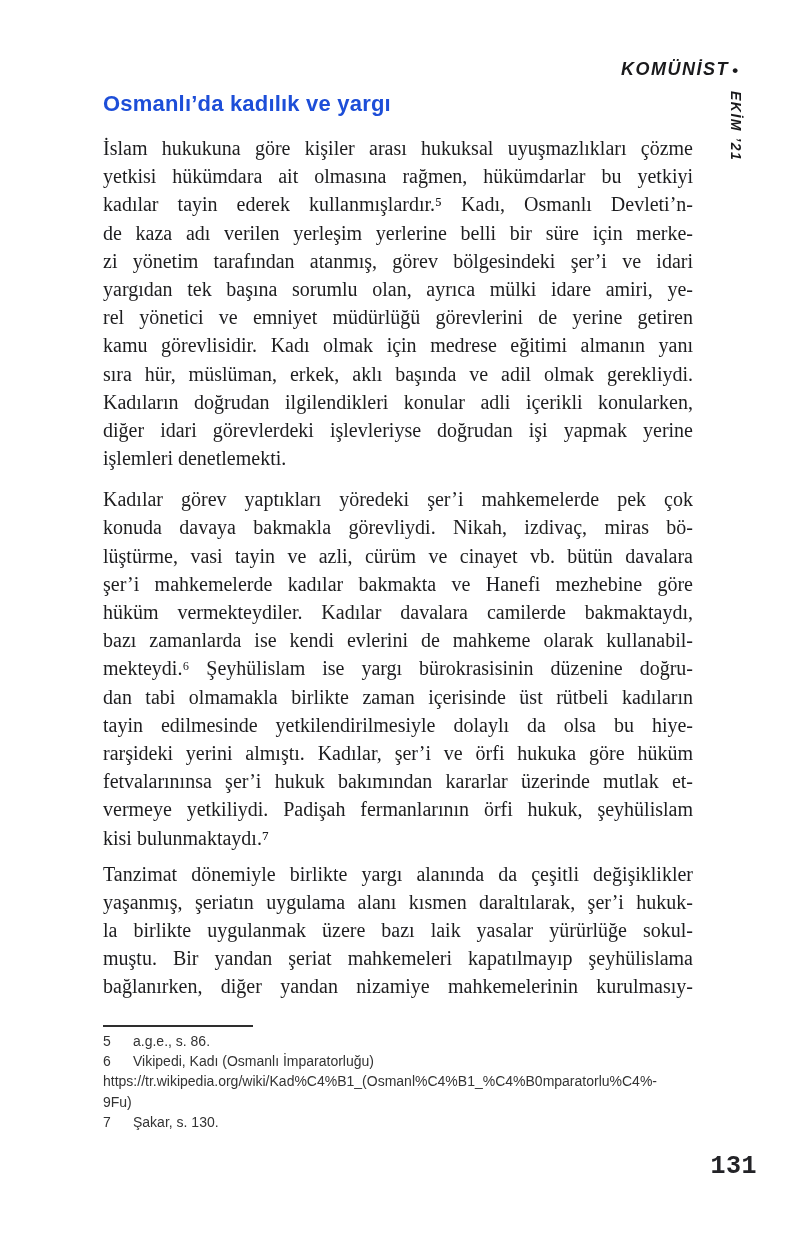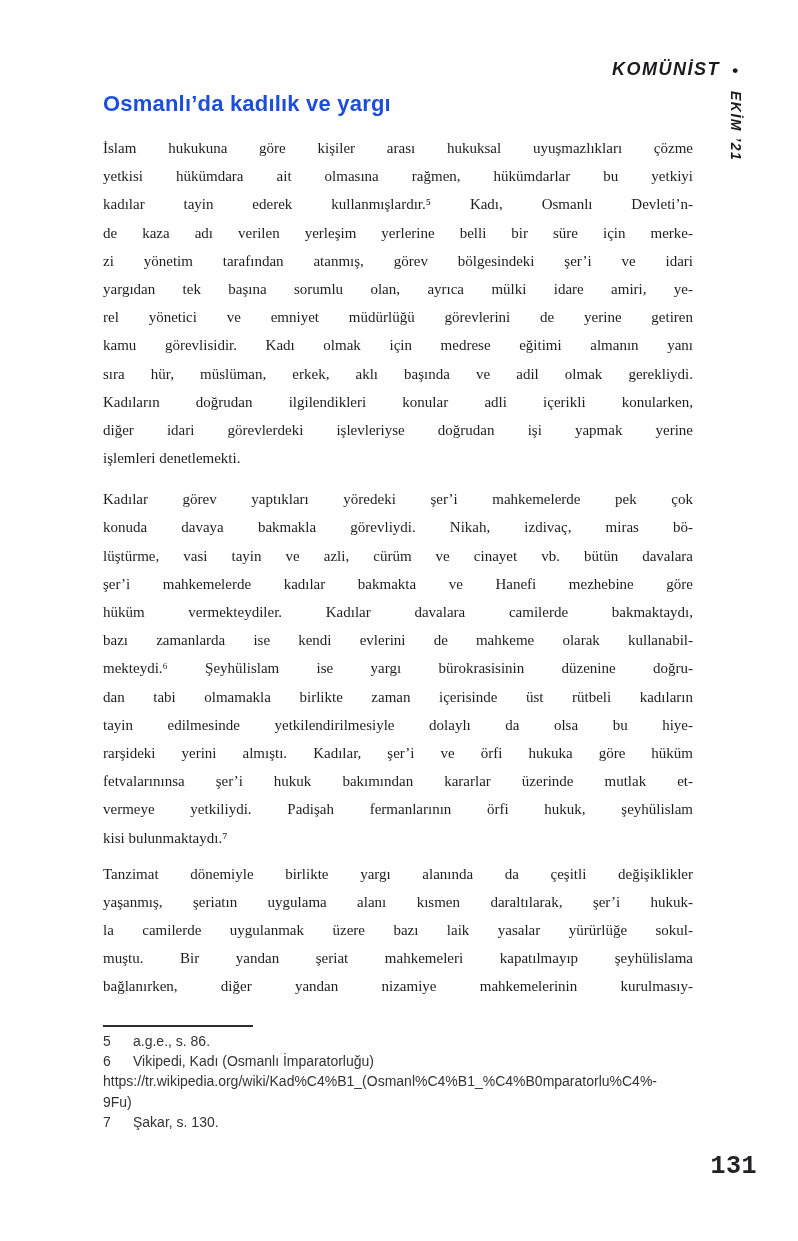--- a/index.html
+++ b/index.html
@@ -13,21 +13,21 @@
     width: 798px; height: 1241px;
     background: #ffffff;
     overflow: hidden;
     color: #1d1d1f;
   }
 
   
   .masthead {
     position: absolute;
     top: 59px; right: 60px;
-    display: flex; align-items: center; gap: 12px;
+    display: flex; align-items: center; gap: 3px;
     font-family: "Liberation Sans", "DejaVu Sans", sans-serif;
     font-weight: bold; font-style: italic;
     color: #1a1a1c;
   }
   .masthead-title {
     font-size: 18px;
     letter-spacing: 1.5px;
   }
   .masthead-dot {
     font-size: 17px;
@@ -59,21 +59,21 @@
     font-size: 22px;
     letter-spacing: 0.2px;
     color: #1d4ed8;
   }
 
   
   .body {
     position: absolute;
     left: 103px; top: 134px;
     width: 590px;
-    font-size: 15px;
+    font-size: 20px;
     color: #1d1d1f;
   }
   .para { margin: 0; }
   .para + .para { margin-top: 13px; }
   .para:last-child { margin-top: 8px; }
   .line {
     height: 28.2px;
     line-height: 28.2px;
     overflow: hidden;
     text-align: justify;
@@ -153,21 +153,21 @@
         <div class="line">dan tabi olmamakla birlikte zaman içerisinde üst rütbeli kadıların</div>
         <div class="line">tayin edilmesinde yetkilendirilmesiyle dolaylı da olsa bu hiye-</div>
         <div class="line">rarşideki yerini almıştı. Kadılar, şer’i ve örfi hukuka göre hüküm</div>
         <div class="line">fetvalarınınsa şer’i hukuk bakımından kararlar üzerinde mutlak et-</div>
         <div class="line">vermeye yetkiliydi. Padişah fermanlarının örfi hukuk, şeyhülislam</div>
         <div class="line last">kisi bulunmaktaydı.⁷</div>
       </div>
       <div class="para">
         <div class="line">Tanzimat dönemiyle birlikte yargı alanında da çeşitli değişiklikler</div>
         <div class="line">yaşanmış, şeriatın uygulama alanı kısmen daraltılarak, şer’i hukuk-</div>
-        <div class="line">la camilerde uygulanmak üzere bazı laik yasalar yürürlüğe sokul-</div>
+        <div class="line">la birlikte uygulanmak üzere bazı laik yasalar yürürlüğe sokul-</div>
         <div class="line">muştu. Bir yandan şeriat mahkemeleri kapatılmayıp şeyhülislama</div>
         <div class="line">bağlanırken, diğer yandan nizamiye mahkemelerinin kurulmasıy-</div>
       </div>
     </div>
 
   <div class="fn-rule"></div>
 
   <div class="footnotes" id="footnotes">
       <div class="fn-line"><span class="fn-num">5</span><span class="fn-text">a.g.e., s. 86.</span></div>
       <div class="fn-line"><span class="fn-num">6</span><span class="fn-text">Vikipedi, Kadı (Osmanlı İmparatorluğu)</span></div>

